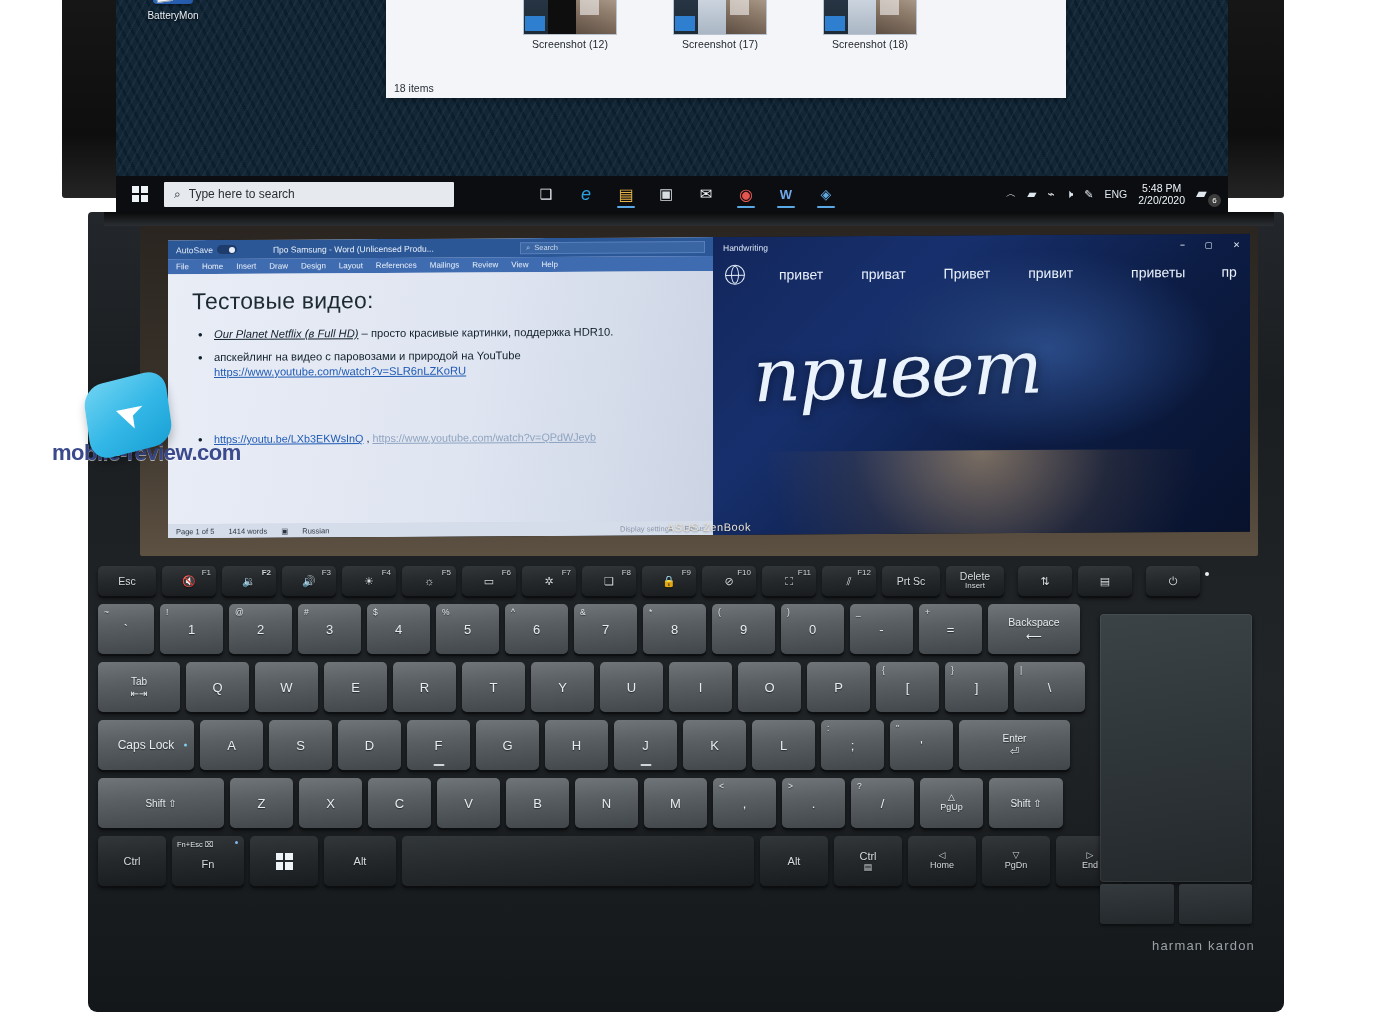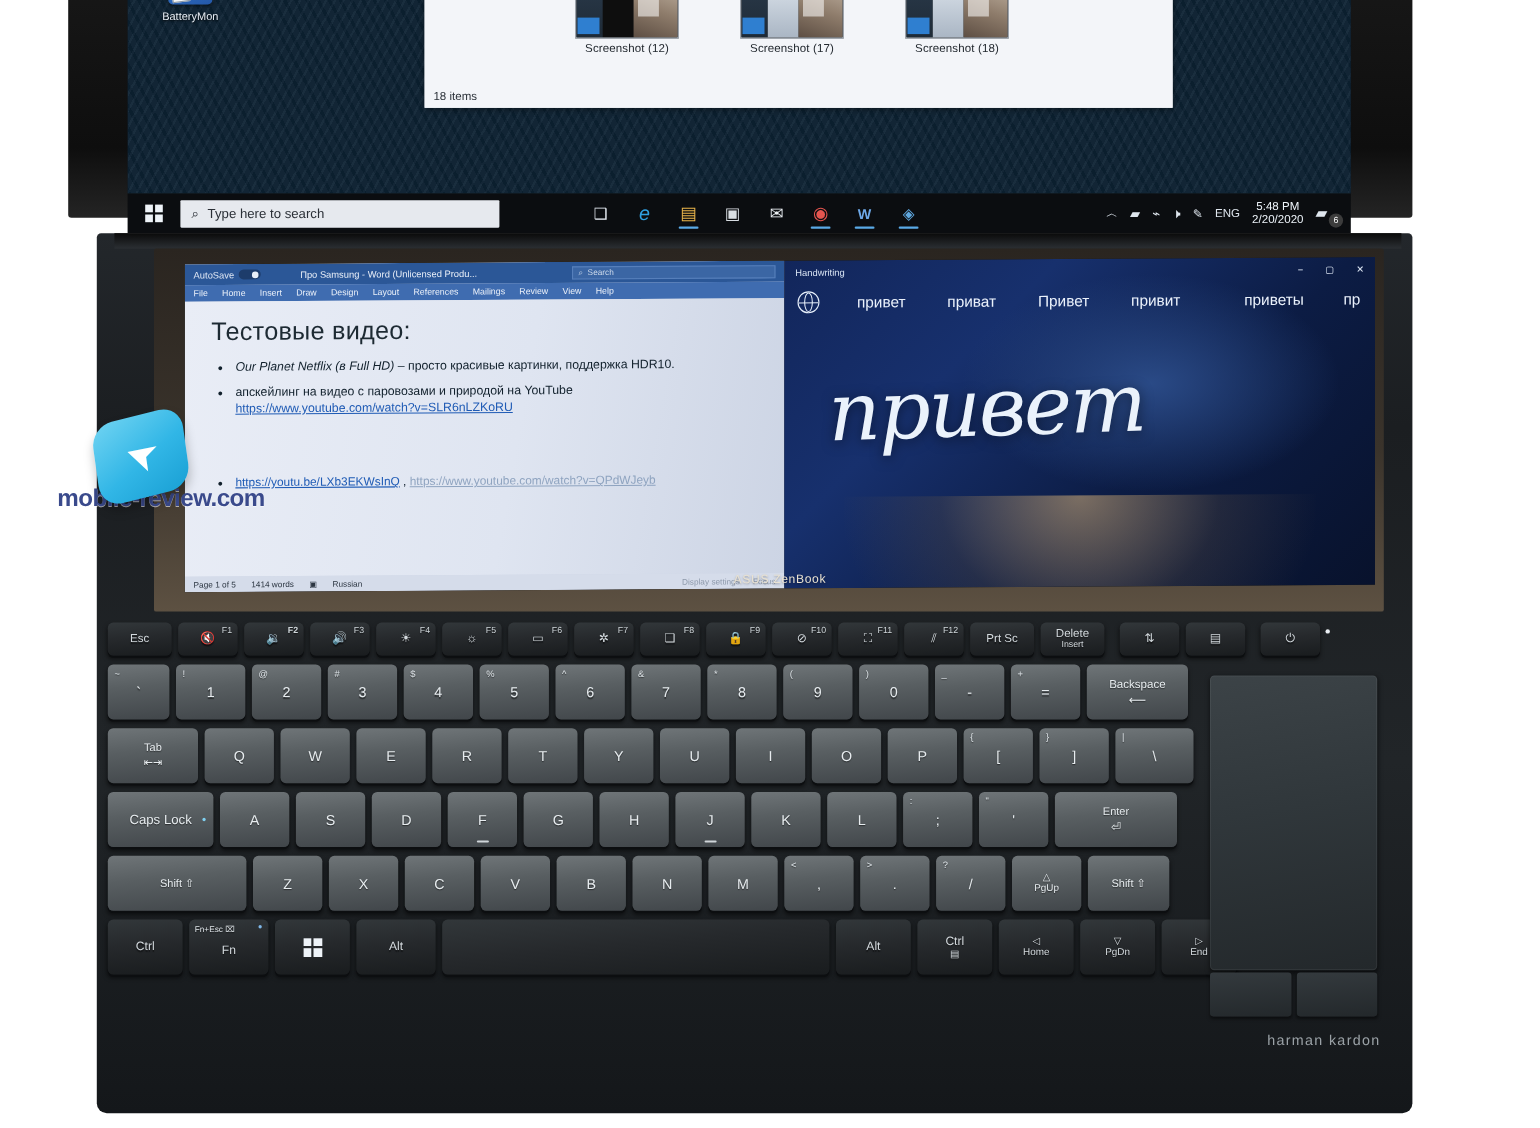--- a/index.html
+++ b/index.html
@@ -146,21 +146,21 @@
     color:#eaf0f9; font-size:8px;
   }
   .word-page{
     position:absolute; left:0; right:0; top:34px; bottom:14px;
     background:linear-gradient(100deg,#e9edf6 0%,#dfe5f1 55%,#ccd4e4 100%);
     padding:12px 18px 0 24px;
   }
   .doc-h1{ font-size:23px; color:#1d2a33; letter-spacing:.2px; margin:2px 0 12px 0; font-weight:400; }
   .doc-li{ font-size:11.2px; color:#11202c; margin:0 0 8px 0; position:relative; padding-left:22px; line-height:1.35; }
   .doc-li:before{ content:"•"; position:absolute; left:6px; top:-1px; font-size:13px; }
-  .doc-li em{ font-style:italic; }
+  .doc-li em{ font-style:italic;text-decoration:underline; }
   .doc-link{ color:#1f5bb5; text-decoration:underline; }
   .doc-li.low{ margin-top:52px; font-size:10.8px; }
   .doc-link.faded{ color:#8fa4c0; }
   .word-status{
     position:absolute; left:0; right:0; bottom:0; height:14px; background:#d5dcea;
     display:flex; align-items:center; gap:14px; padding:0 8px; font-size:7.5px; color:#2c3642;
   }
   .word-status .right{ margin-left:auto; display:flex; gap:12px; color:#8d99aa; }
   
   .hw-app{

